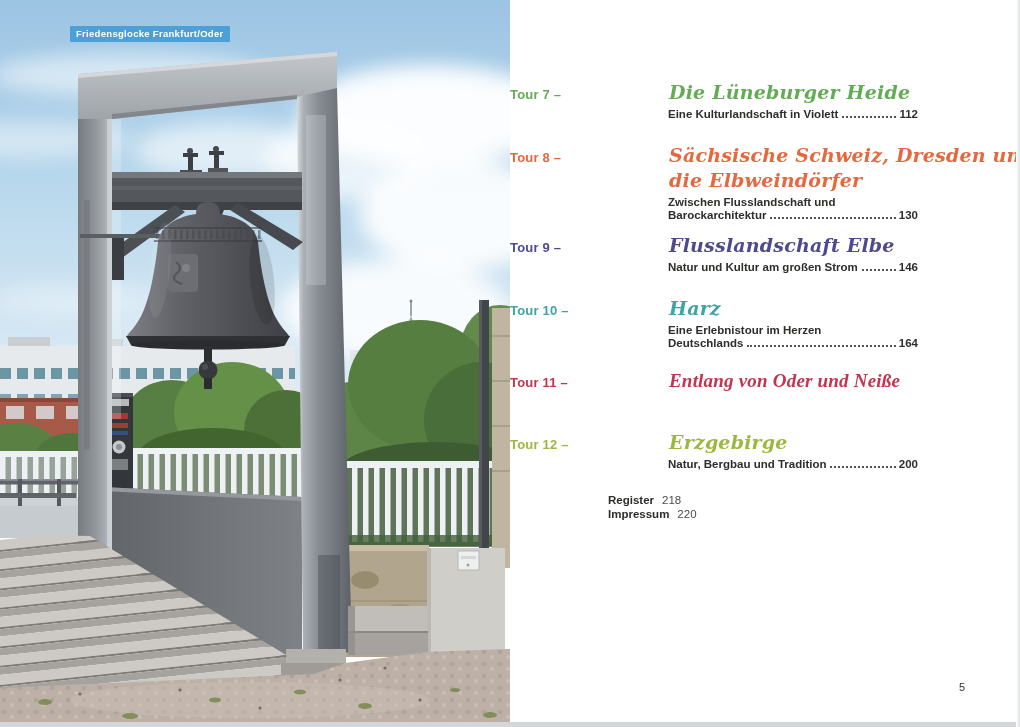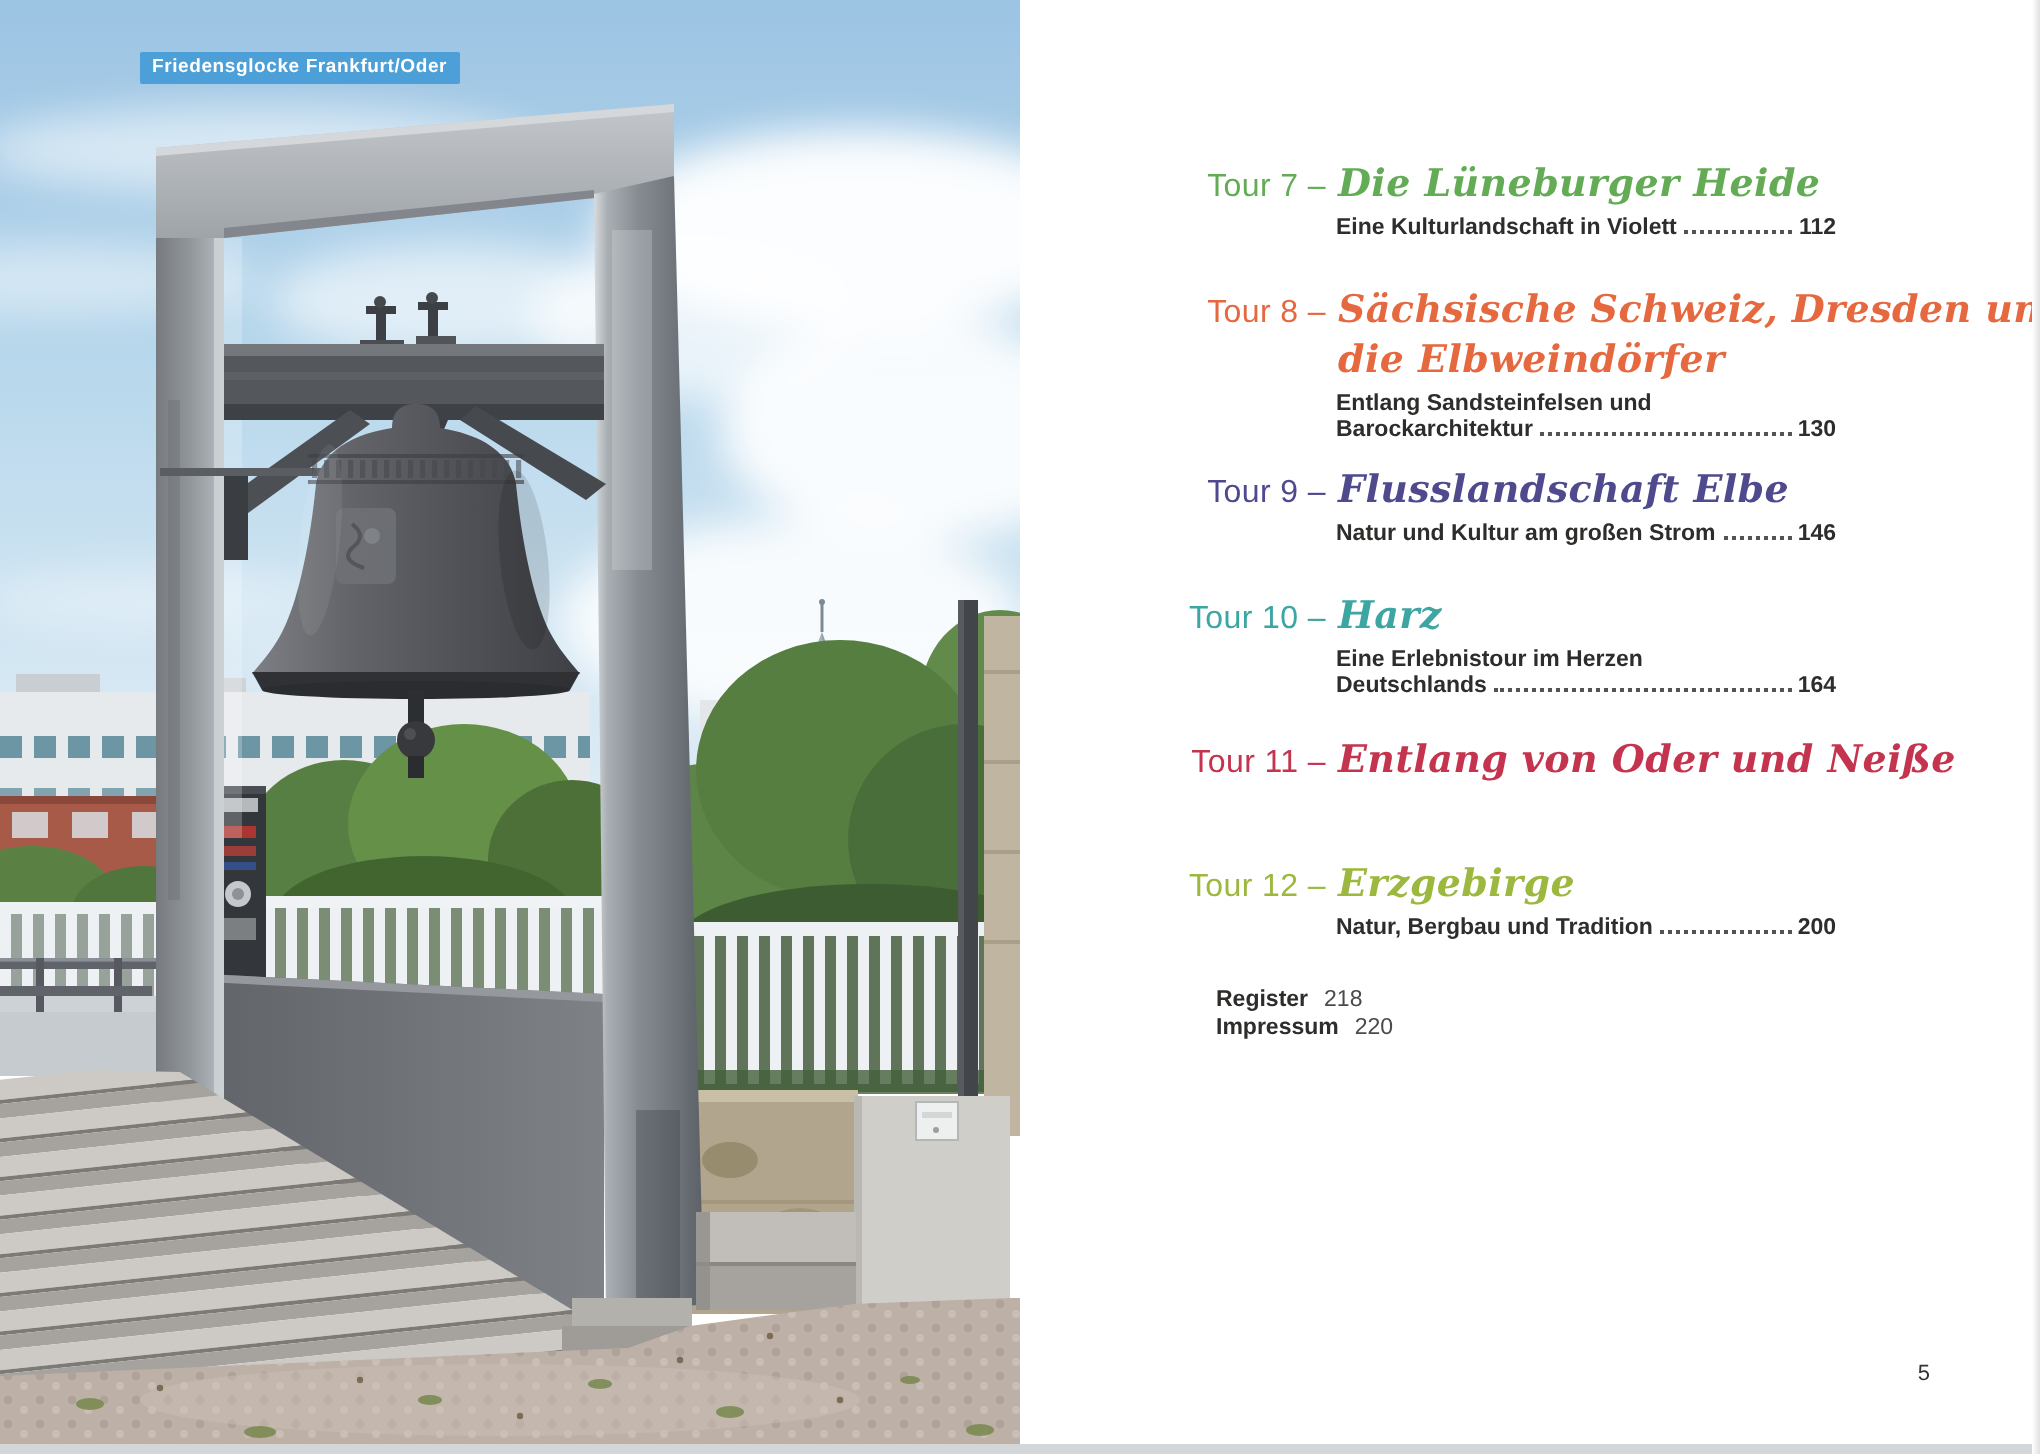--- a/index.html
+++ b/index.html
@@ -13,22 +13,22 @@
   .photo-caption{
     position:absolute;left:70px;top:26px;
     color:#ffffff;font-size:9.5px;font-weight:bold;letter-spacing:.3px;
     padding:2px 6px 3px 6px;border-radius:1px;white-space:nowrap;
   }
   
   .toc-page{position:absolute;left:510px;top:0;width:510px;height:727px;background:#ffffff;}
   .toc-entry{position:absolute;left:0;width:475px;}
   .entry-head{display:flex;align-items:baseline;}
   .tour-label{
-    flex:none;width:153px;text-align:right;
-    font-size:16px;font-weight:normal;letter-spacing:.2px;white-space:nowrap;
+    flex:none;width:153px;
+    font-size:13px;font-weight:bold;letter-spacing:.2px;white-space:nowrap;
   }
   .tour-title{
     margin-left:6px;
     font-family:"DejaVu Serif",serif;font-style:italic;font-weight:bold;
     font-size:19px;line-height:25px;letter-spacing:.2px;white-space:nowrap;
   }
   .entry-sub{margin:3px 0 0 158px;width:250px;font-size:11.5px;font-weight:bold;
     color:#2e2d2b;line-height:13px;}
   .sub-flex{display:flex;align-items:baseline;}
   .sub-text{white-space:nowrap;}
@@ -381,21 +381,21 @@
       </div>
       <div class="toc-entry" style="top: 143px;">
         <div class="entry-head" style="color: rgb(229, 104, 63);">
           <span class="tour-label">Tour 8 –</span>
           <span class="tour-title">
             <span style="display: block;">Sächsische Schweiz, Dresden und</span>
             <span style="display: block;">die Elbweindörfer</span>
           </span>
         </div>
         <div class="entry-sub">
-          <div>Entlang Sandsteinfelsen und</div>
+          <div>Zwischen Flusslandschaft und</div>
           <div class="sub-flex">
             <span class="sub-text">Barockarchitektur</span>
             <span class="dots"></span>
             <span class="pg">130</span>
           </div>
         </div>
       </div>
       <div class="toc-entry" style="top: 233px;">
         <div class="entry-head" style="color: rgb(79, 74, 142);">
           <span class="tour-label">Tour 9 –</span>
@@ -424,21 +424,21 @@
             <span class="sub-text">Deutschlands</span>
             <span class="dots"></span>
             <span class="pg">164</span>
           </div>
         </div>
       </div>
       <div class="toc-entry" style="top: 368px;">
         <div class="entry-head" style="color: rgb(196, 52, 79);">
           <span class="tour-label">Tour 11 –</span>
           <span class="tour-title">
-            <span style="display: block;">Entlang von Oder und Neiße</span>
+            <span style="display: block; font-family: Liberation Serif, serif;">Entlang von Oder und Neiße</span>
           </span>
         </div>
       </div>
       <div class="toc-entry" style="top: 430px;">
         <div class="entry-head" style="color: rgb(156, 184, 62);">
           <span class="tour-label">Tour 12 –</span>
           <span class="tour-title">
             <span style="display: block;">Erzgebirge</span>
           </span>
         </div>

